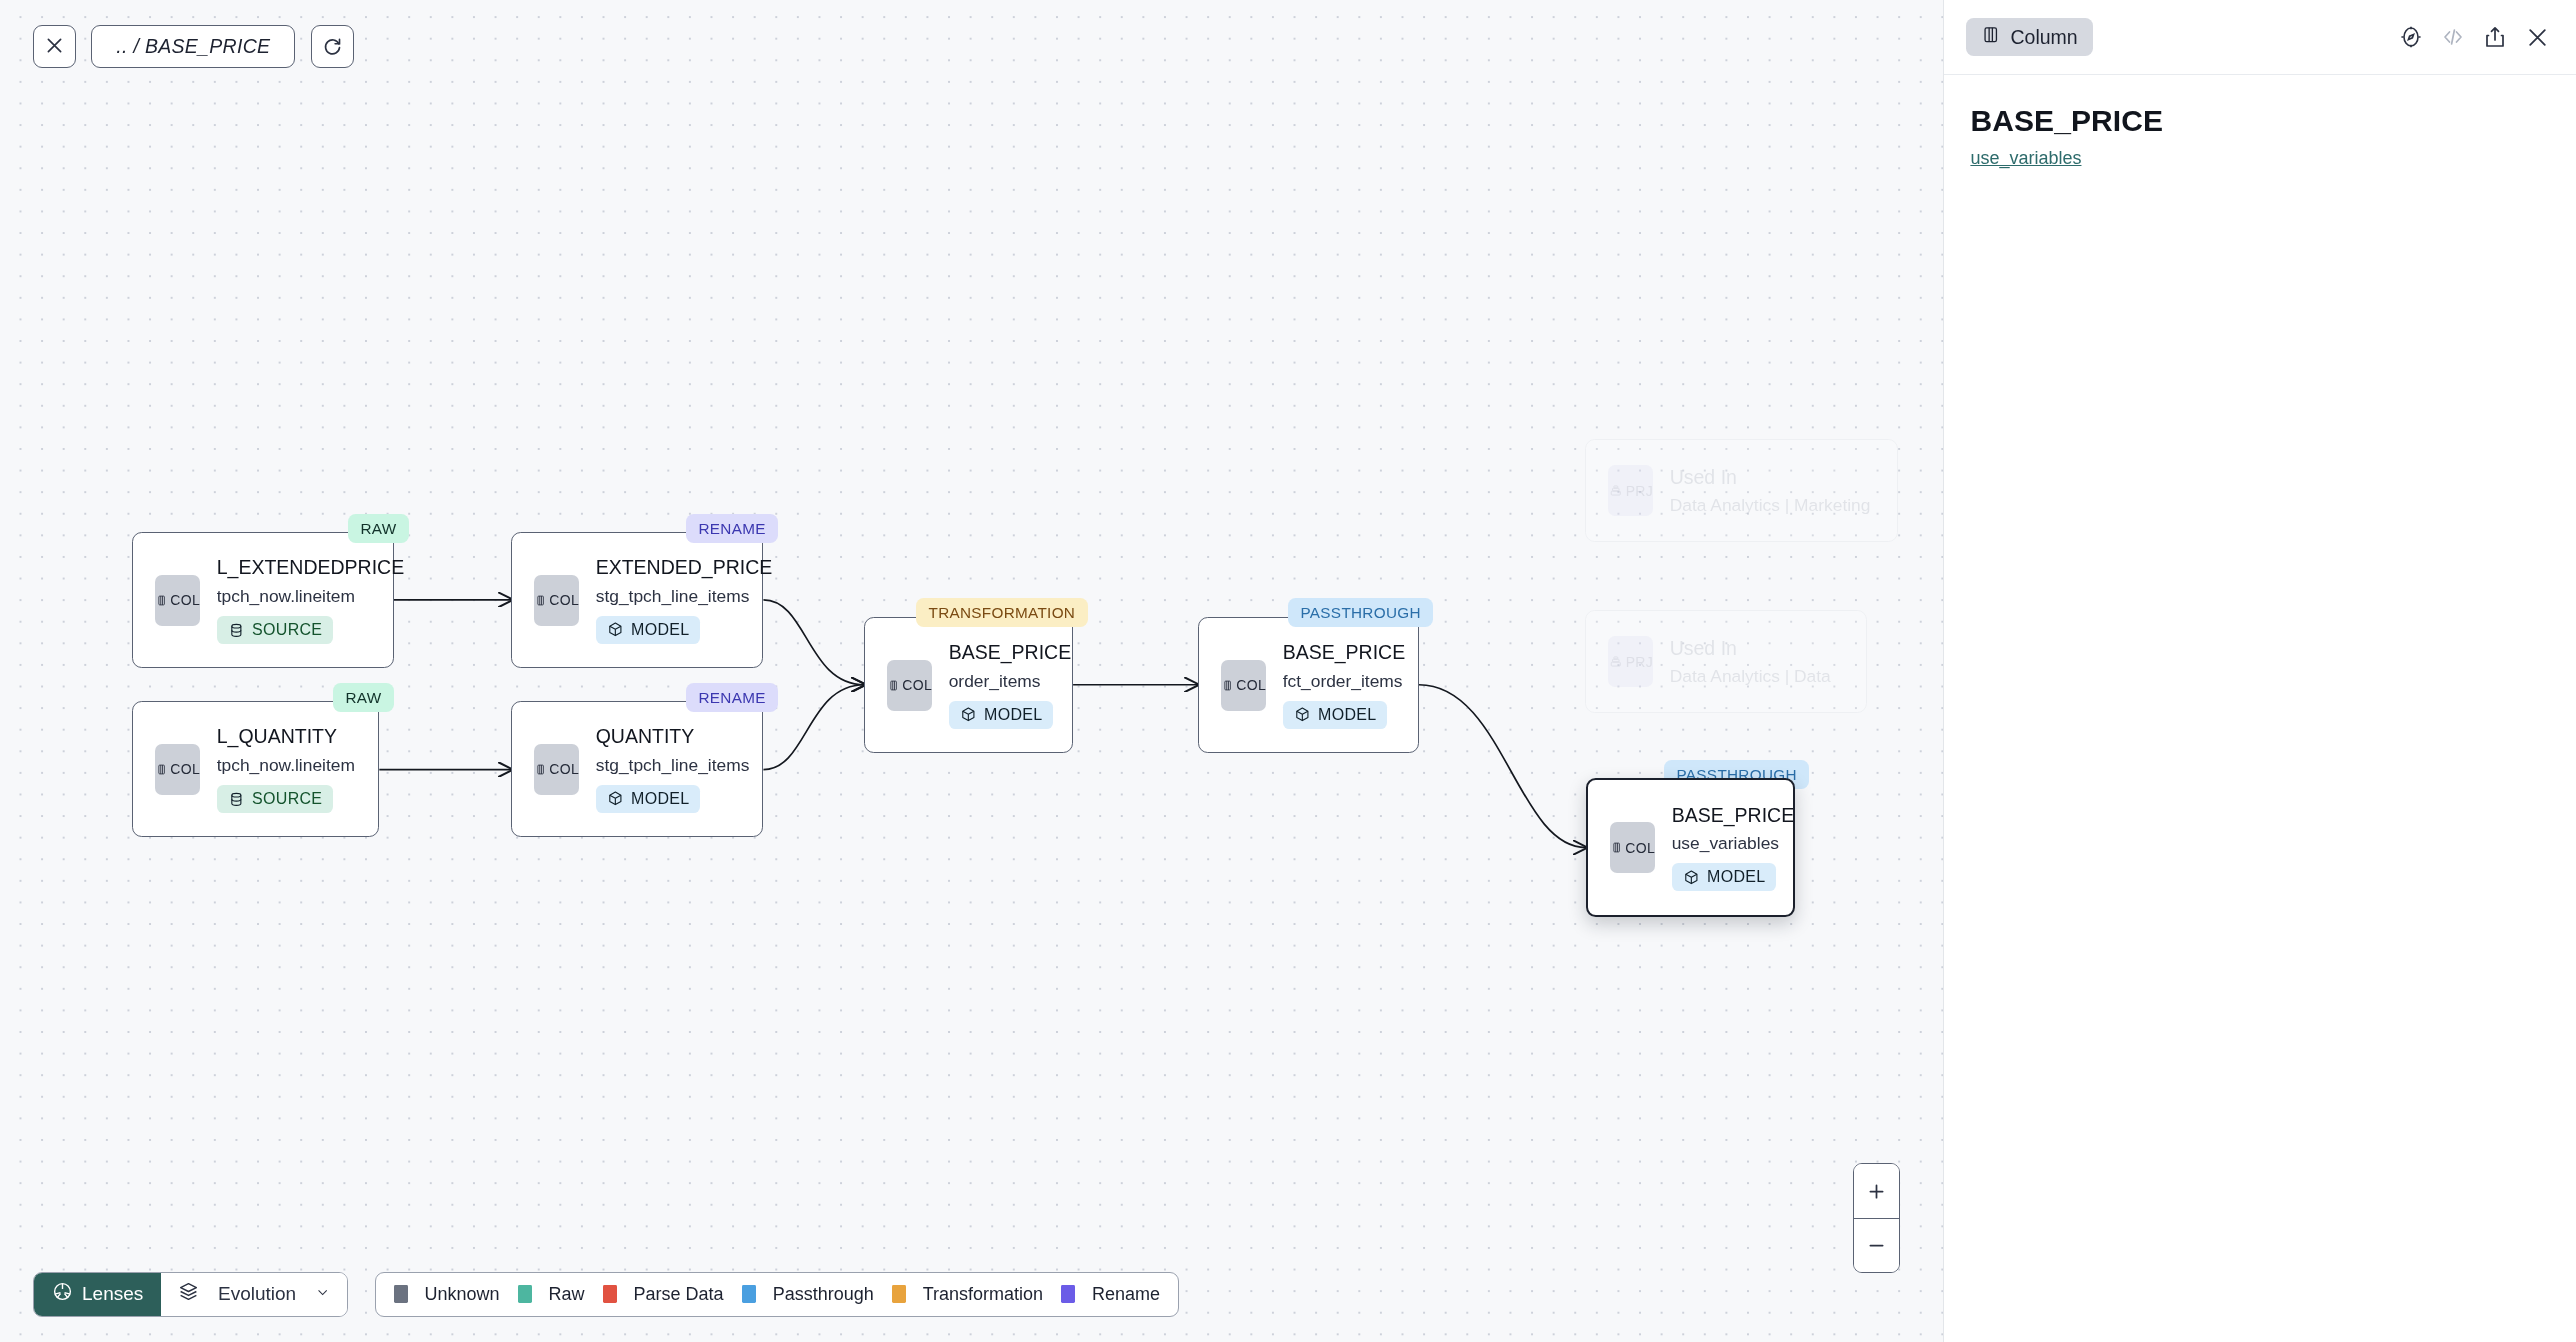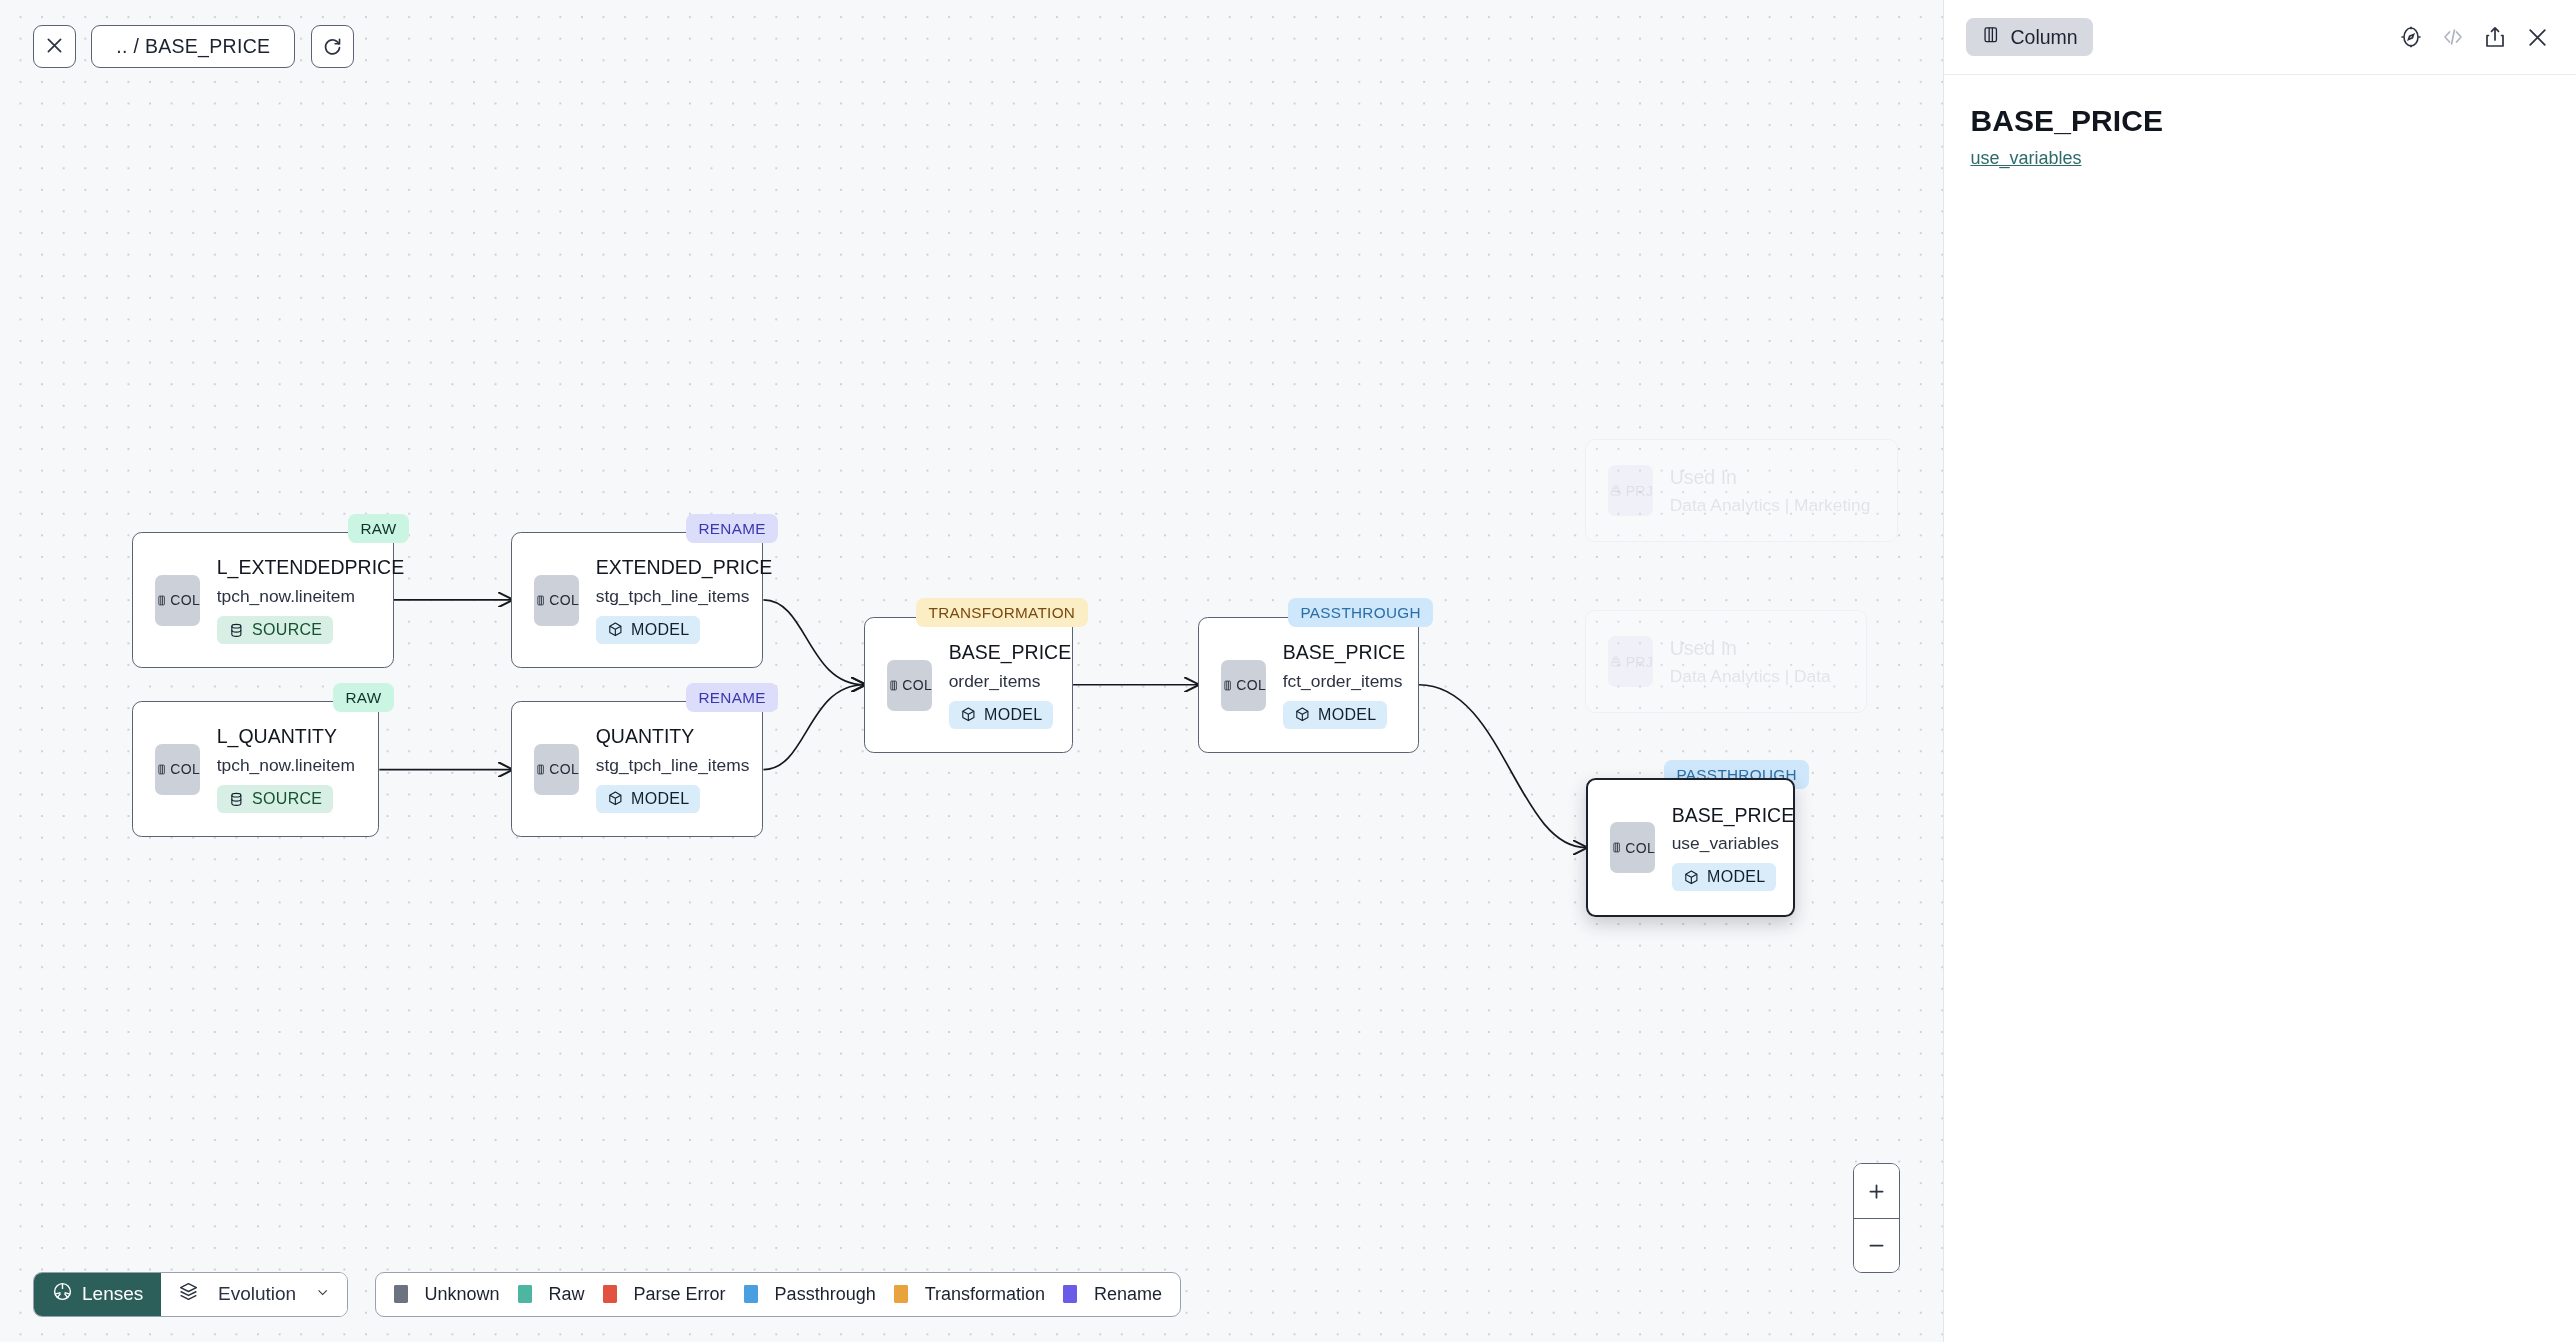--- a/index.html
+++ b/index.html
@@ -21,21 +21,21 @@
     background-position: 9.7px 6.3px;
     overflow: hidden;
     flex: none;
   }
 
   
   .tl-bar { position: absolute; top: 25px; left: 33px; display: flex; align-items: center; gap: 15.3px; z-index: 30; }
   .tl-btn {
     background: #ffffff; border: 1.1px solid #5a6273; border-radius: 9px;
     height: 43px; display: flex; align-items: center; justify-content: center;
-    color: #2c3242; cursor: pointer;
+    color: #2c3242; cursor: pointer; font-style: italic;
   }
   .tl-btn.sq { width: 43px; }
   .tl-btn.path { padding: 0 24px; font-size: 19.5px; letter-spacing: 0.3px; color: #1d2230; }
 
   
   .node {
     position: absolute;
     background: #ffffff;
     border: 1px solid #5a6273;
     border-radius: 9.7px;
@@ -398,21 +398,21 @@
           <div class="leg-item">
             <span class="swatch" style="background:#6b7280"></span>
             <span>Unknown</span>
           </div>
           <div class="leg-item">
             <span class="swatch" style="background:#4db6a0"></span>
             <span>Raw</span>
           </div>
           <div class="leg-item">
             <span class="swatch" style="background:#e15241"></span>
-            <span>Parse Error</span>
+            <span>Parse Data</span>
           </div>
           <div class="leg-item">
             <span class="swatch" style="background:#4a9fe0"></span>
             <span>Passthrough</span>
           </div>
           <div class="leg-item">
             <span class="swatch" style="background:#e8a33d"></span>
             <span>Transformation</span>
           </div>
           <div class="leg-item">

